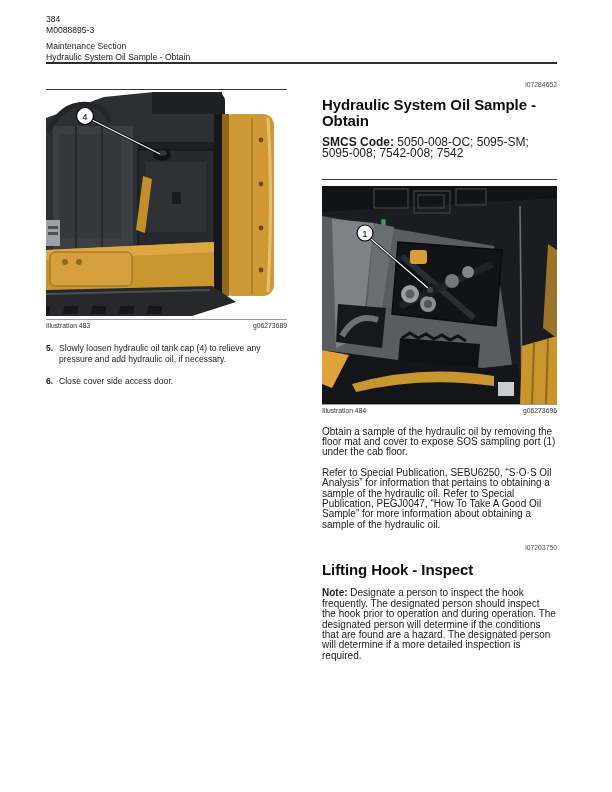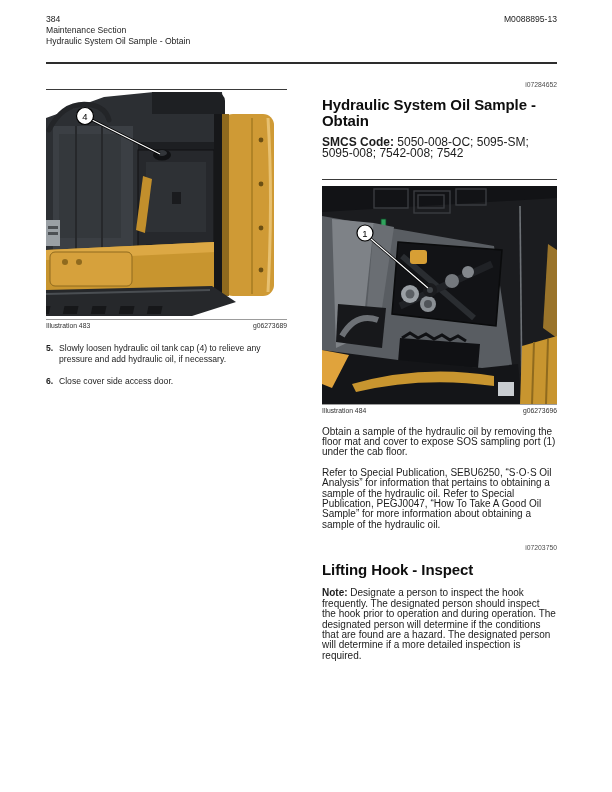--- a/index.html
+++ b/index.html
@@ -2,21 +2,21 @@
 <html><head>
 <meta charset="utf-8">
 <style>
   html,body{margin:0;padding:0;background:#e8e8e8;}
   .page{
     position:relative;width:612px;height:792px;margin:0 auto;background:#ffffff;
     font-family:"Liberation Sans", sans-serif;color:#1c1c1c;overflow:hidden;
   }
   
   .hdr{position:absolute;left:46px;top:14px;width:511px;font-size:8.6px;line-height:11px;}
-  .hdr-row1{display:flex;justify-content:space-between;}
+  .hdr-row1{display:flex;justify-content:space-between;margin-bottom:5px;flex-direction:column;}
   .hdr-rule{position:absolute;left:46px;top:62px;width:511px;border-top:2px solid #2d2d2d;}
   
   .col-left{position:absolute;left:46px;top:89px;width:241px;}
   .col-right{position:absolute;left:322px;top:81px;width:235px;}
   
   figure{margin:0;}
   .fig-toprule{border-top:1.6px solid #3a3a3a;height:0;}
   .fig-caprule{border-top:1px solid #9c9c9c;height:0;}
   .fig-caption{display:flex;justify-content:space-between;font-size:6.8px;color:#2f2f2f;padding-top:2px;}
   svg{display:block;}
@@ -39,21 +39,21 @@
   .note{}
 </style>
 </head>
 <body>
 
 <div class="page">
 
   <div class="hdr">
     <div class="hdr-row1">
       <span>384</span>
-      <span>M0088895-13</span>
+      <span>M0088895-3</span>
     </div>
     <div>Maintenance Section</div>
     <div>Hydraulic System Oil Sample - Obtain</div>
   </div>
   <div class="hdr-rule"></div>
 
   <div class="col-left">
 
     <figure>
       <div class="fig-toprule"></div>

